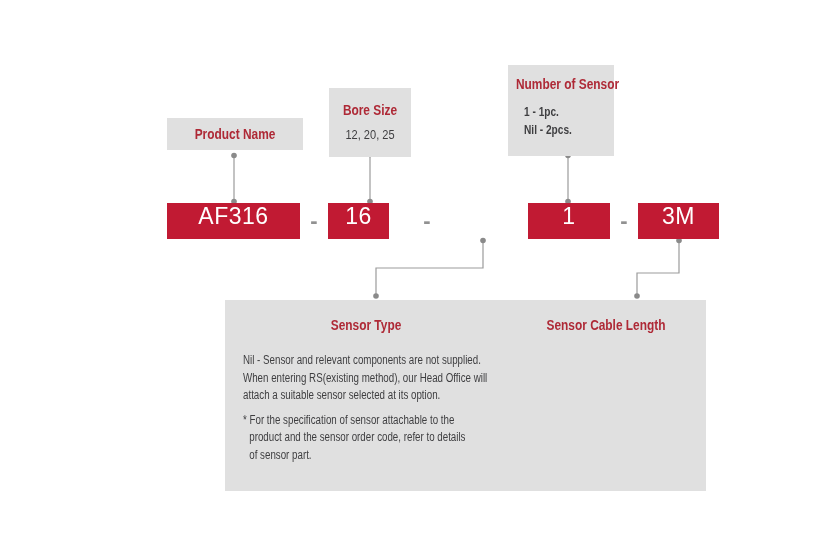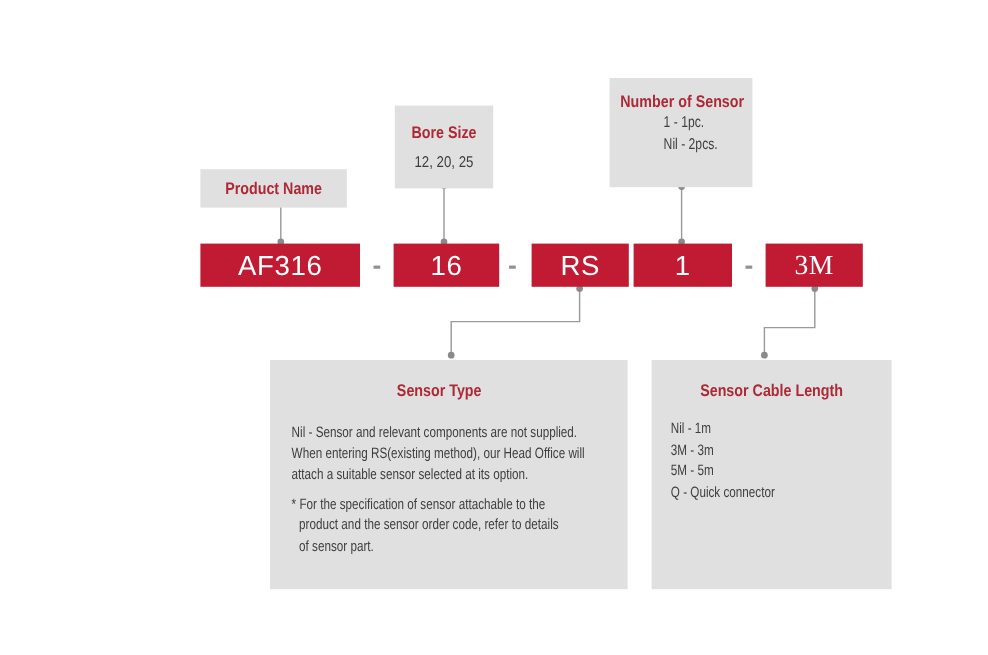--- a/index.html
+++ b/index.html
@@ -21,29 +21,29 @@
   .dot  { fill: var(--dot-gray); }
 
   
   .code-box {
     position: absolute;
     top: 203px;
     height: 36px;
     background: var(--accent-red);
     color: var(--code-text);
     display: flex;
-    align-items: center;
+    align-items: flex-start;
     justify-content: center;
   }
   .code-label { font-size: 23px; letter-spacing: 0.5px; white-space: nowrap; }
   .box-af316 { left: 167px; width: 133px; }
-  .box-16    { left: 328px; width: 88px; }
+  .box-16    { left: 328px; width: 61px; }
   .box-rs    { left: 443px; width: 81px; }
   .box-1     { left: 528px; width: 82px; }
-  .box-3m    { left: 638px; width: 81px; font-family: Liberation Serif, serif; }
+  .box-3m    { left: 638px; width: 81px; }
 
   .dash {
     position: absolute;
     top: 207px;
     width: 18px;
     height: 28px;
     line-height: 28px;
     text-align: center;
     color: var(--dash-gray);
     font-size: 22px;
@@ -78,35 +78,35 @@
     transform-origin: 50% 50%;
   }
   .line {
     white-space: nowrap;
     line-height: 17.5px;
     transform: scaleX(0.78);
     transform-origin: 0 50%;
   }
   .indent { padding-left: 8px; }
 
-  .co-product { left: 167px; top: 141px; width: 122px; height: 32px; }
+  .co-product { left: 167px; top: 118px; width: 136px; height: 32px; }
   .co-product .callout-title { line-height: 32px; }
 
   .co-bore { left: 329px; top: 88px; width: 82px; height: 69px; padding-top: 14px; }
   .co-bore .bore-values { margin-top: 8px; line-height: 16px; font-size: 13px; }
 
-  .co-count { left: 508px; top: 65px; width: 119px; height: 91px; padding-top: 11px; }
-  .co-count .opt-list { padding-left: 45px; }
+  .co-count { left: 508px; top: 65px; width: 106px; height: 91px; padding-top: 11px; }
+  .co-count .opt-list { margin-top: 10px; padding-left: 16px; font-weight: bold; }
   .co-count .line { line-height: 18px; font-size: 13px; }
 
   .co-type { left: 225px; top: 300px; width: 298px; height: 191px; padding: 17px 34px 0 18px; }
   .co-type .body { margin-top: 18px; text-align: right; }
   .co-type .note { margin-top: 7px; }
 
-  .co-cable { left: 543px; top: 300px; width: 200px; height: 191px; padding: 17px 16px 0 16px; }
+  .co-cable { left: 506px; top: 300px; width: 200px; height: 191px; padding: 17px 16px 0 16px; }
   .co-cable .opt-list { margin-top: 15px; }
   .co-cable .note { margin-top: 7px; }
 </style>
 </head>
 <body>
 
 <div class="canvas">
 
   <svg class="connectors" viewBox="0 0 823 546">
     <path class="conn" d="M234 155 V202"></path>
@@ -148,23 +148,20 @@
   </div>
 
   <div class="code-box box-af316">
     <span class="code-label">AF316</span>
   </div>
   <span class="dash dash-1">-</span>
   <div class="code-box box-16">
     <span class="code-label">16</span>
   </div>
   <span class="dash dash-2">-</span>
-  <div class="code-box box-rs">
-    <span class="code-label">RS</span>
-  </div>
   <div class="code-box box-1">
     <span class="code-label">1</span>
   </div>
   <span class="dash dash-3">-</span>
   <div class="code-box box-3m">
     <span class="code-label">3M</span>
   </div>
 
   <div class="callout co-type">
     <div class="callout-title">Sensor Type</div>
@@ -175,21 +172,15 @@
     </div>
     <div class="note">
       <div class="line">* For the specification of sensor attachable to the</div>
       <div class="line indent">product and the sensor order code, refer to details</div>
       <div class="line indent">of sensor part.</div>
     </div>
   </div>
 
   <div class="callout co-cable">
     <div class="callout-title">Sensor Cable Length</div>
-    <div class="opt-list">
-      <div class="line">Nil - 1m</div>
-      <div class="line">3M - 3m</div>
-      <div class="line">5M - 5m</div>
-      <div class="line">Q - Quick connector</div>
-    </div>
   </div>
 
 </div>
 
 </body></html>

